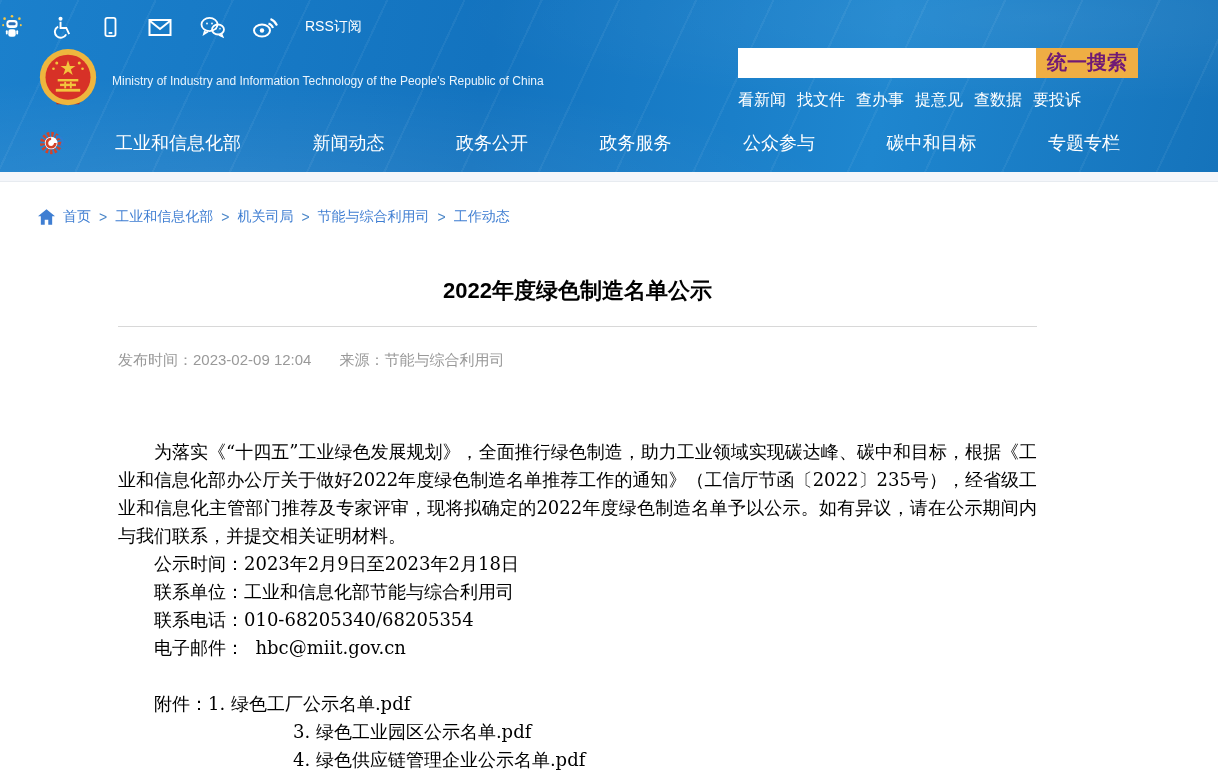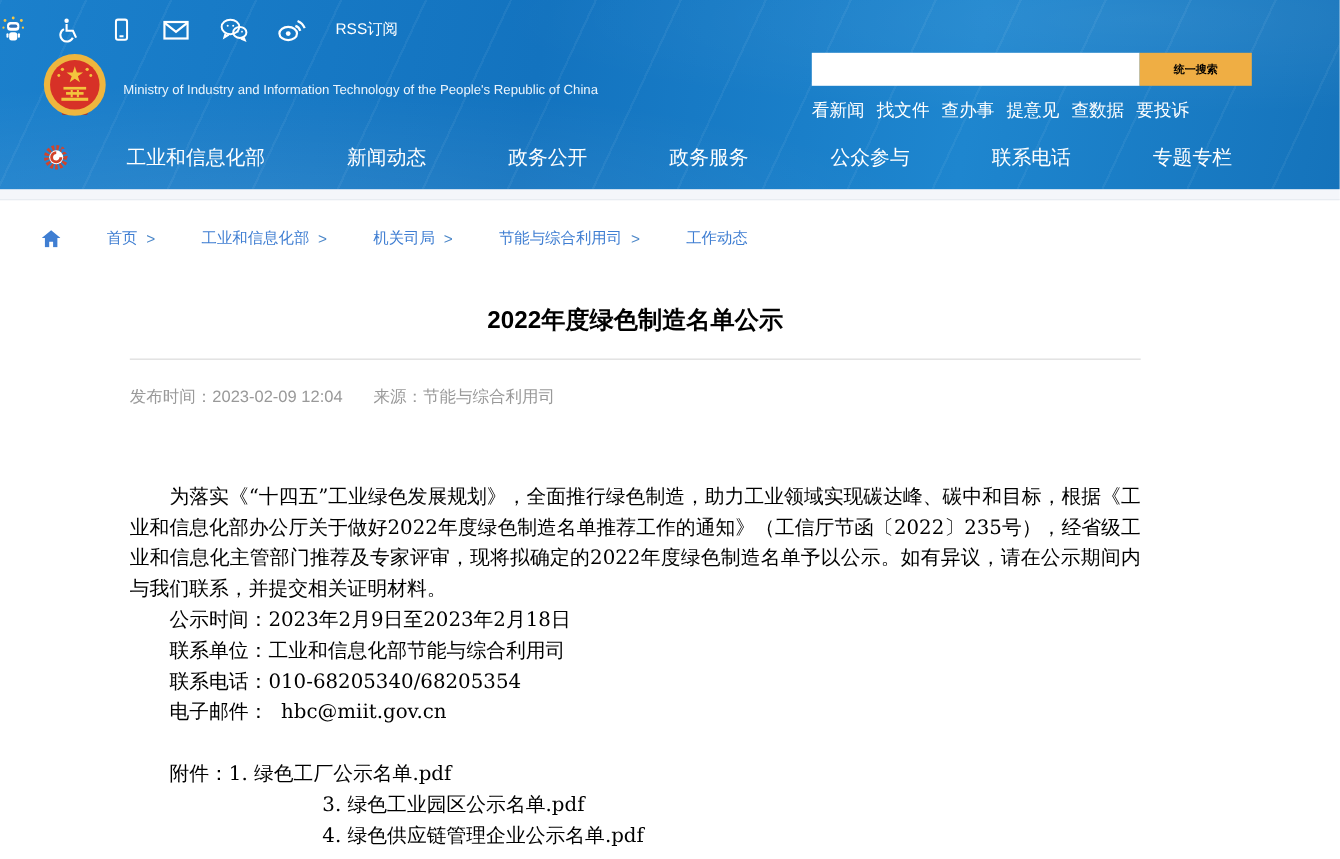--- a/index.html
+++ b/index.html
@@ -21,37 +21,37 @@
 
   .hdr-main { position:relative; z-index:2; height:70px; display:flex; align-items:center;
     padding:0 80px 0 38px; }
   .emblem { width:60px; height:62px; flex:0 0 auto; margin-right:14px; }
   .titles .cn { color:#fff; font-size:32px; font-weight:bold; letter-spacing:1px; line-height:1.1;
     text-shadow:0 1px 2px rgba(0,40,80,.35); }
   .titles .en { color:#eaf4fc; font-size:12px; margin-top:3px;text-align:center; }
   .hdr-right { margin-left:auto; width:400px; }
   .search-row { display:flex; height:30px; }
   .search-input { flex:1; border:0; outline:none; background:#fff; padding:0 10px; font-size:14px; }
-  .search-btn { width:102px; border:0; background:#efae44; color:#000000; font-size:10px;
+  .search-btn { width:102px; border:0; background:#efae44; color:#701a75; font-size:20px;
     font-weight:bold; cursor:pointer; }
   .quick-links { display:flex; gap:11px; margin-top:12px; }
   .quick-links span { color:#fff; font-size:16px; cursor:pointer; white-space:nowrap; }
 
   .main-nav { position:relative; z-index:2; height:58px; display:flex; align-items:center; }
   .nav-logo { position:absolute; left:38px; top:15px; width:28px; height:28px; }
   .nav-items { display:flex; justify-content:space-between; list-style:none;
     margin-left:115px; width:1005px; }
   .nav-items li { color:#fff; font-size:18px; cursor:pointer; white-space:nowrap; }
 
   .hdr-strip { height:10px; background:#f4f6fa; border-bottom:1px solid #e7ebf0; }
 
   
   .breadcrumb { display:flex; align-items:center; gap:8px; padding:26px 0 0 38px;
     font-size:14px; color:#3f7ed2; }
-  .breadcrumb .crumb { cursor:pointer;margin-left:34px; }
+  .breadcrumb .crumb { cursor:pointer; }
   .breadcrumb .sep { color:#4a86c8; }
   .home-icon { width:17px; height:16px; display:inline-block; }
 
   
   .article { margin-left:118px; width:919px; }
   .article h1 { text-align:center; font-size:22px; color:#000; margin-top:54px; line-height:22px; }
   .art-divider { border:0; border-top:1px solid #d8d8d8; margin-top:24px; }
   .art-meta { text-align:left; color:#999; font-size:15px; margin-top:24px; }
   .art-meta .gap { display:inline-block; width:28px; }
 
@@ -174,21 +174,21 @@
         <path d="M15 11.2 a4.8 4.8 0 1 0 4.8 4.8" stroke="#d2432a" stroke-width="3" fill="none"></path>
         <path d="M20.5 8.5 a11 7.5 -18 0 1 6 10.5" stroke="#2b7fd4" stroke-width="2.6" fill="none"></path>
       </svg>
     </span>
     <ul class="nav-items">
       <li>工业和信息化部</li>
       <li>新闻动态</li>
       <li>政务公开</li>
       <li>政务服务</li>
       <li>公众参与</li>
-      <li>联系电话</li>
+      <li>碳中和目标</li>
       <li>专题专栏</li>
     </ul>
   </nav>
 </header>
 
 <div class="hdr-strip"></div>
 
 <div class="breadcrumb">
   <span class="home-icon">
     <svg width="17" height="16" viewBox="0 0 24 22" fill="#3f7ed2">

